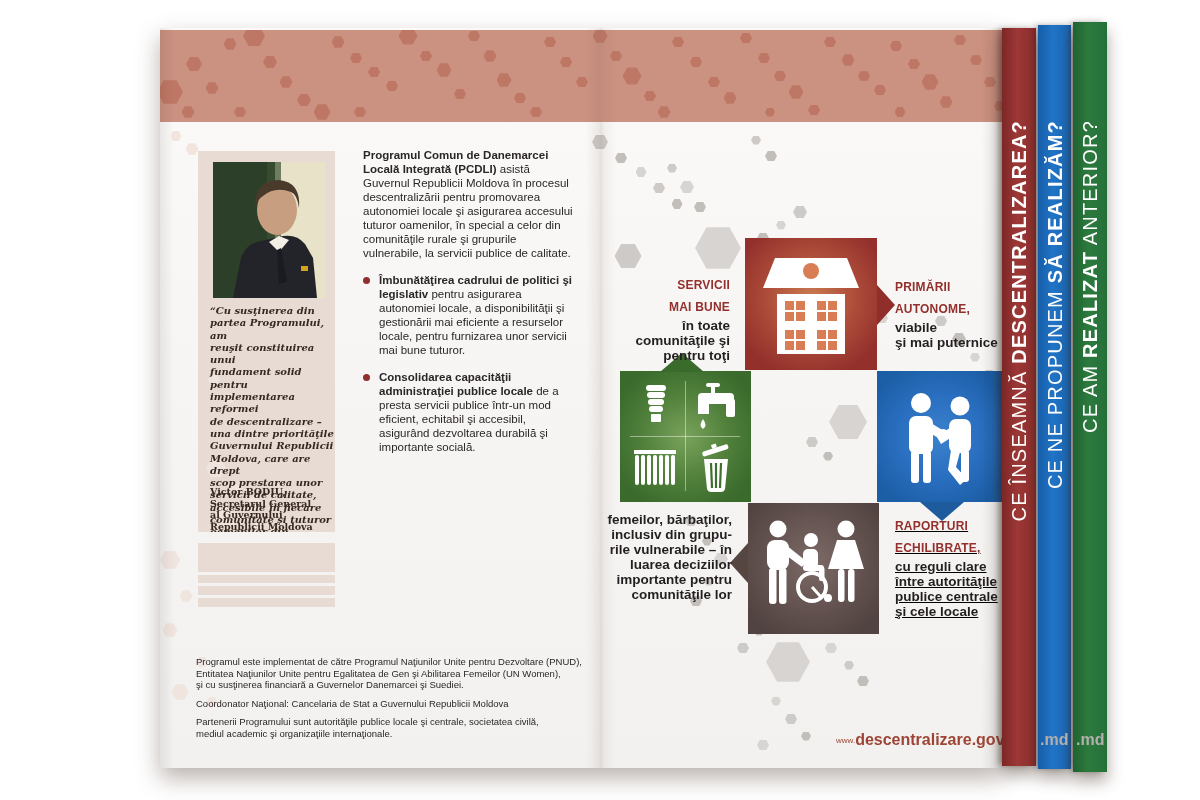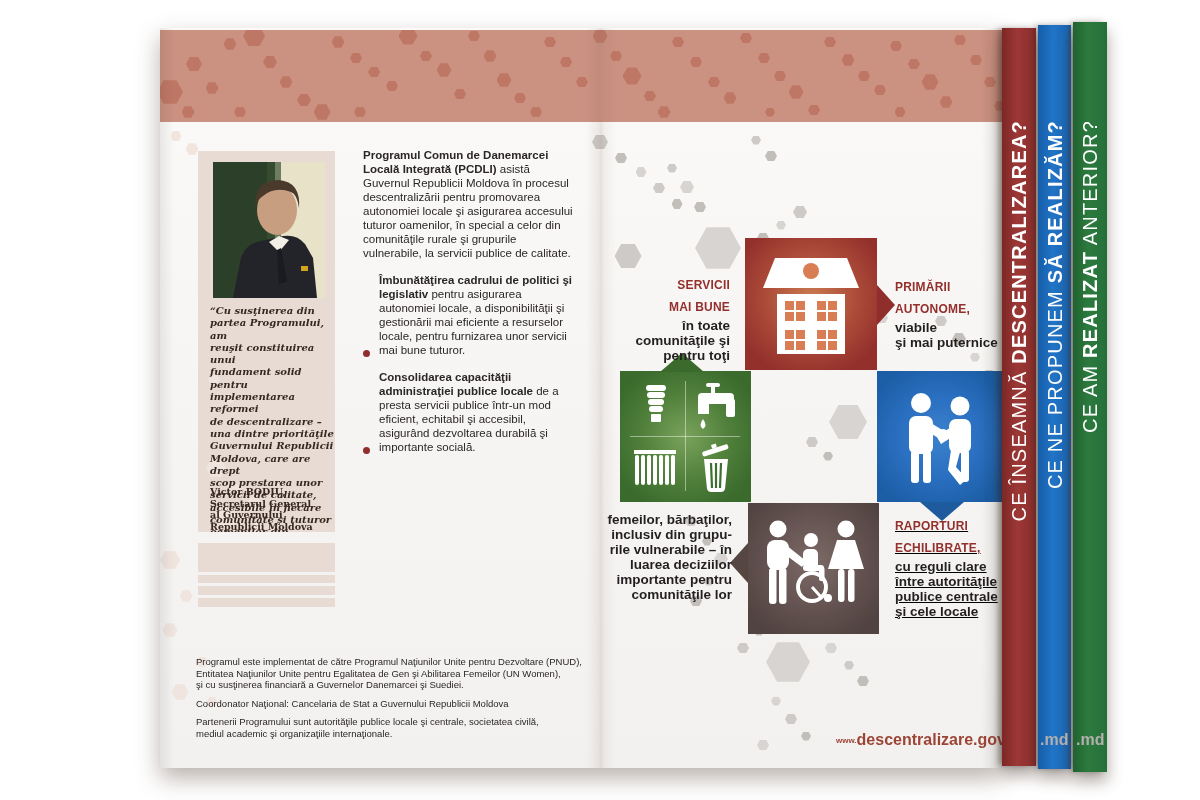--- a/index.html
+++ b/index.html
@@ -20,21 +20,21 @@
   .quote-panel{position:absolute;left:38px;top:123px;width:137px;height:381px;background:#e7dbd4;z-index:3;overflow:hidden;}
   .photo{position:absolute;left:15px;top:11px;width:112px;height:136px;overflow:hidden;}
   .quote{position:absolute;left:12px;top:154px;width:124px;font-family:"DejaVu Serif",serif;
          font-style:italic;font-weight:bold;font-size:10px;line-height:12.3px;color:#37281f;}
   .attrib{position:absolute;left:12px;top:335px;width:124px;font-family:"DejaVu Serif",serif;
           font-weight:bold;font-size:9.5px;line-height:11.5px;color:#37281f;}
   .pstripe{position:absolute;left:38px;width:137px;background:#e7dbd4;z-index:3;}
 
   .maincol{position:absolute;left:203px;top:120px;width:210px;z-index:4;color:#2b2628;}
   .maincol p{margin:0 0 13px 0;font-size:11.5px;line-height:14px;}
-  .bullet{display:flex;margin:0 0 13px 0;align-items:flex-end;}
+  .bullet{display:flex;margin:0 0 13px 0;}
   .dot{flex:0 0 auto;width:7px;height:7px;border-radius:50%;background:#8f2d2f;margin:4px 9px 0 0;}
   .bullet p{margin:0;}
 
   .footer{position:absolute;left:36px;top:628px;width:440px;z-index:4;color:#2b2628;}
   .footer div{font-size:9.5px;line-height:11.6px;margin-bottom:7px;}
 
   .sq{position:absolute;z-index:4;}
   .arrow{position:absolute;z-index:4;}
   .ig-head{font-weight:bold;color:#932f2c;font-size:12px;line-height:22px;letter-spacing:.2px;}
   .ig-text{font-weight:bold;color:#231f20;font-size:13.5px;line-height:15px;}
@@ -43,21 +43,21 @@
   .gridline{position:absolute;background:rgba(255,255,255,.45);}
 
   .fold{position:absolute;left:426px;top:0;width:30px;height:740px;z-index:6;pointer-events:none;
         background:linear-gradient(90deg,rgba(110,90,80,0) 0%,rgba(110,90,80,.10) 42%,rgba(140,115,100,.18) 50%,rgba(110,90,80,.07) 60%,rgba(110,90,80,0) 100%);}
   .edgeL{position:absolute;left:0;top:0;width:14px;height:740px;z-index:6;pointer-events:none;
          background:linear-gradient(90deg,rgba(0,0,0,.07),rgba(0,0,0,0));}
   .edgeR{position:absolute;right:0;top:0;width:22px;height:740px;z-index:6;pointer-events:none;
          background:linear-gradient(90deg,rgba(0,0,0,0),rgba(0,0,0,.08));}
 
   .url{position:absolute;left:676px;top:703px;z-index:7;white-space:nowrap;}
-  .url .www{font-size:8px;font-weight:bold;color:#9c4536;vertical-align:2px;}
+  .url .www{font-size:8px;font-weight:normal;color:#9c4536;vertical-align:2px;}
   .url .dom{font-size:16px;font-weight:bold;color:#9c4536;}
   .url .tld{font-size:16px;font-weight:bold;color:#a7a3a0;}
 
   .strip{position:absolute;width:34px;z-index:8;box-shadow:-4px 0 6px -1px rgba(40,22,15,.38),0 9px 16px rgba(70,55,45,.45);}
   .strip-text{position:absolute;left:50%;writing-mode:vertical-rl;transform:translateX(-50%) rotate(180deg);
               color:#ffffff;font-size:20px;letter-spacing:1.2px;white-space:nowrap;}
   .frag{position:absolute;z-index:9;font-size:16px;font-weight:bold;color:#b3afac;}
 </style>
 </head>
 <body>

